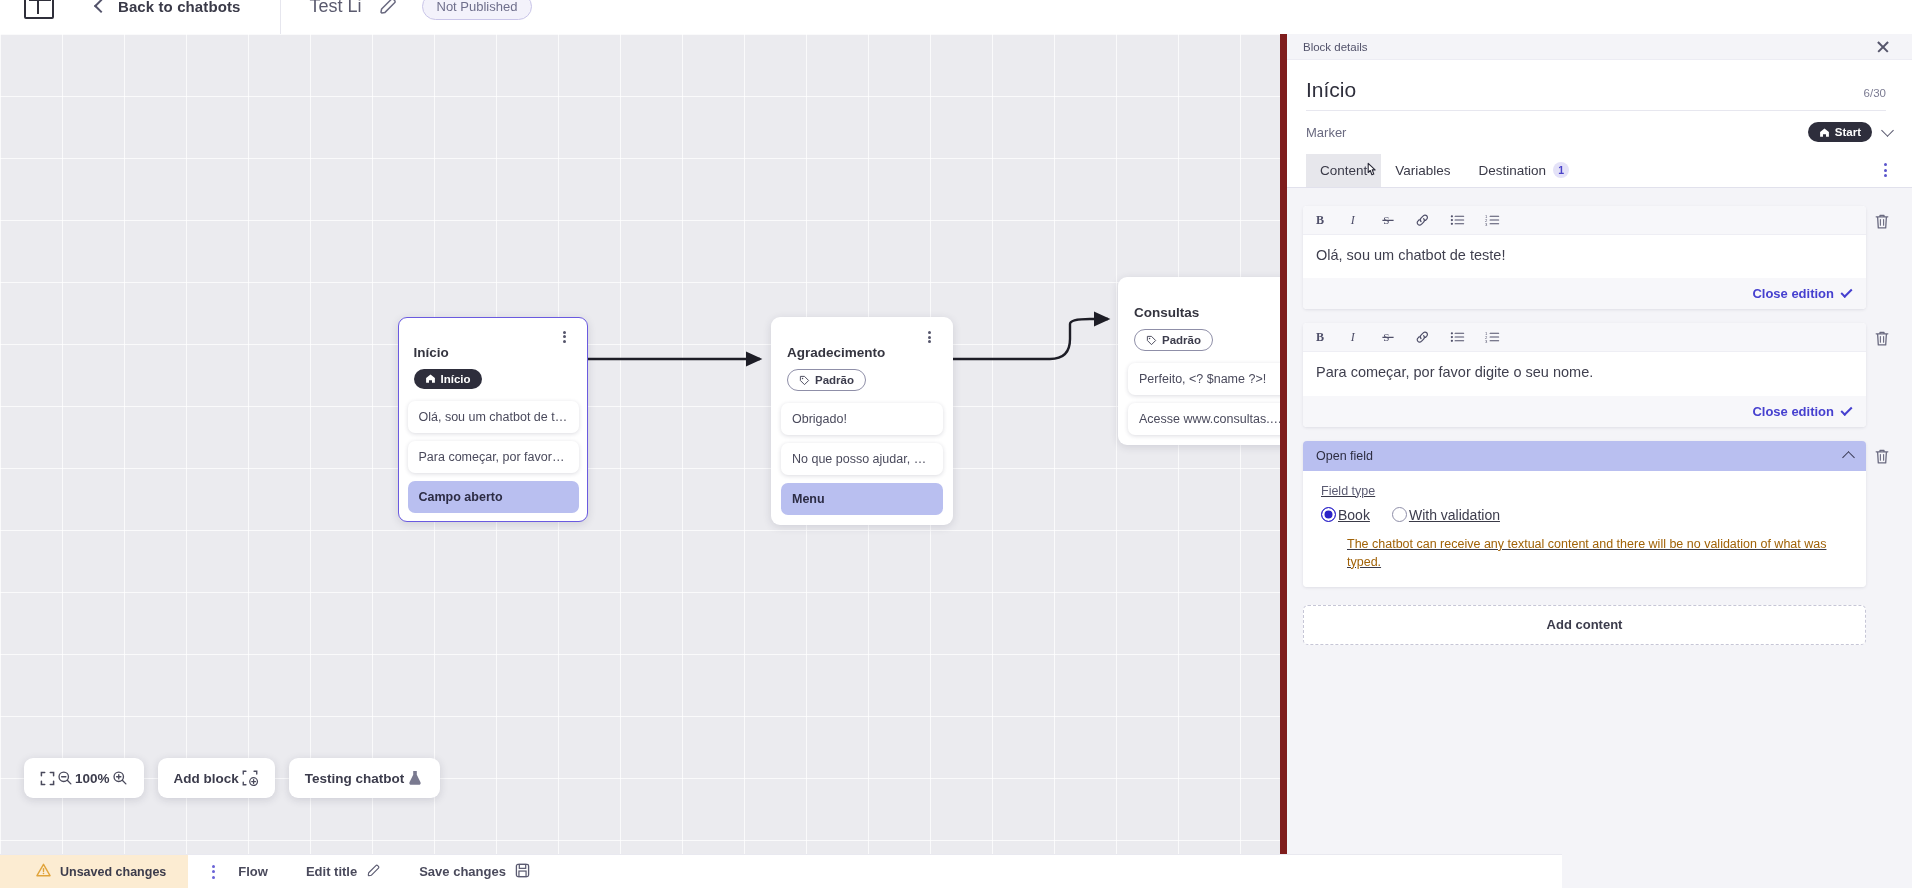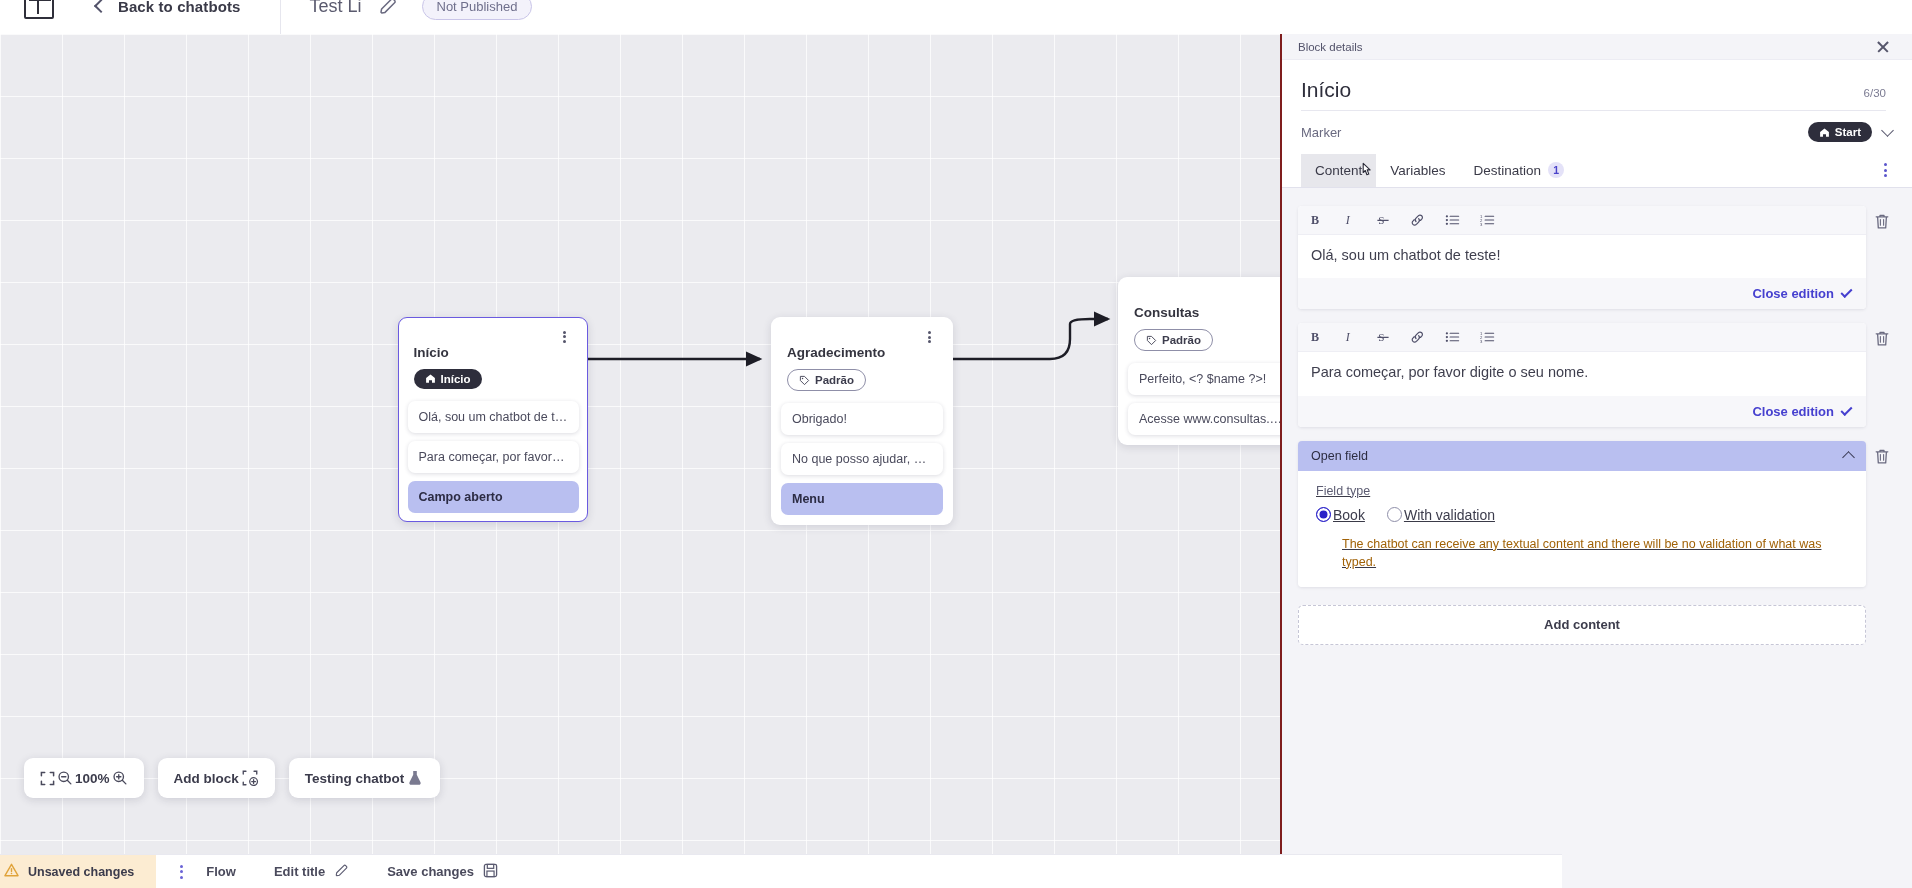--- a/index.html
+++ b/index.html
@@ -114,32 +114,32 @@
   .fbtn svg { display: block; }
 
   
   .statusbar {
     position: absolute; left: 0; bottom: 0; width: 1562px; height: 34px;
     background: #fff; border-top: 1px solid #e9e9f0;
     display: flex; align-items: center; z-index: 30;
   }
   .status-unsaved {
     background: #fcecd2; height: 34px; display: flex; align-items: center; gap: 9px;
-    padding: 0 22px 0 4px; font-size: 12.5px; font-weight: 700; color: #3c3c4c;
+    padding: 0 22px 0 36px; font-size: 12.5px; font-weight: 700; color: #3c3c4c;
   }
   .status-kebab { margin: 0 18px; width: 14px; display: flex; flex-direction: column;
                   align-items: center; gap: 2.5px; cursor: pointer; }
   .status-kebab i { width: 3px; height: 3px; border-radius: 50%; background: #6a63d6; }
   .status-item { display: flex; align-items: center; gap: 9px; font-size: 13px;
                  font-weight: 700; color: #4a4a5c; margin-right: 38px; cursor: pointer; }
 
   
   .panel {
     position: absolute; right: 0; top: 0; width: 632px; height: 888px;
-    background: #f4f4f8; border-left: 2px solid #7f1d1d;
+    background: #f4f4f8; border-left: 7px solid #7f1d1d;
     display: flex; flex-direction: column;
   }
   .panel-tabs {
     height: 34px; background: #fff; display: flex; align-items: flex-end;
     gap: 34px; padding: 0 40px 0 26px; justify-content: flex-start;
   }
   .ptab { font-size: 14px; color: #3b3b4a; padding-bottom: 7px; cursor: pointer; white-space: nowrap; }
   .ptab.active { color: #4640cf; border-bottom: 2.5px solid #4640cf; font-weight: 400; }
   .panel-subhead {
     height: 26px; background: #f4f4f8; display: flex; align-items: center;

